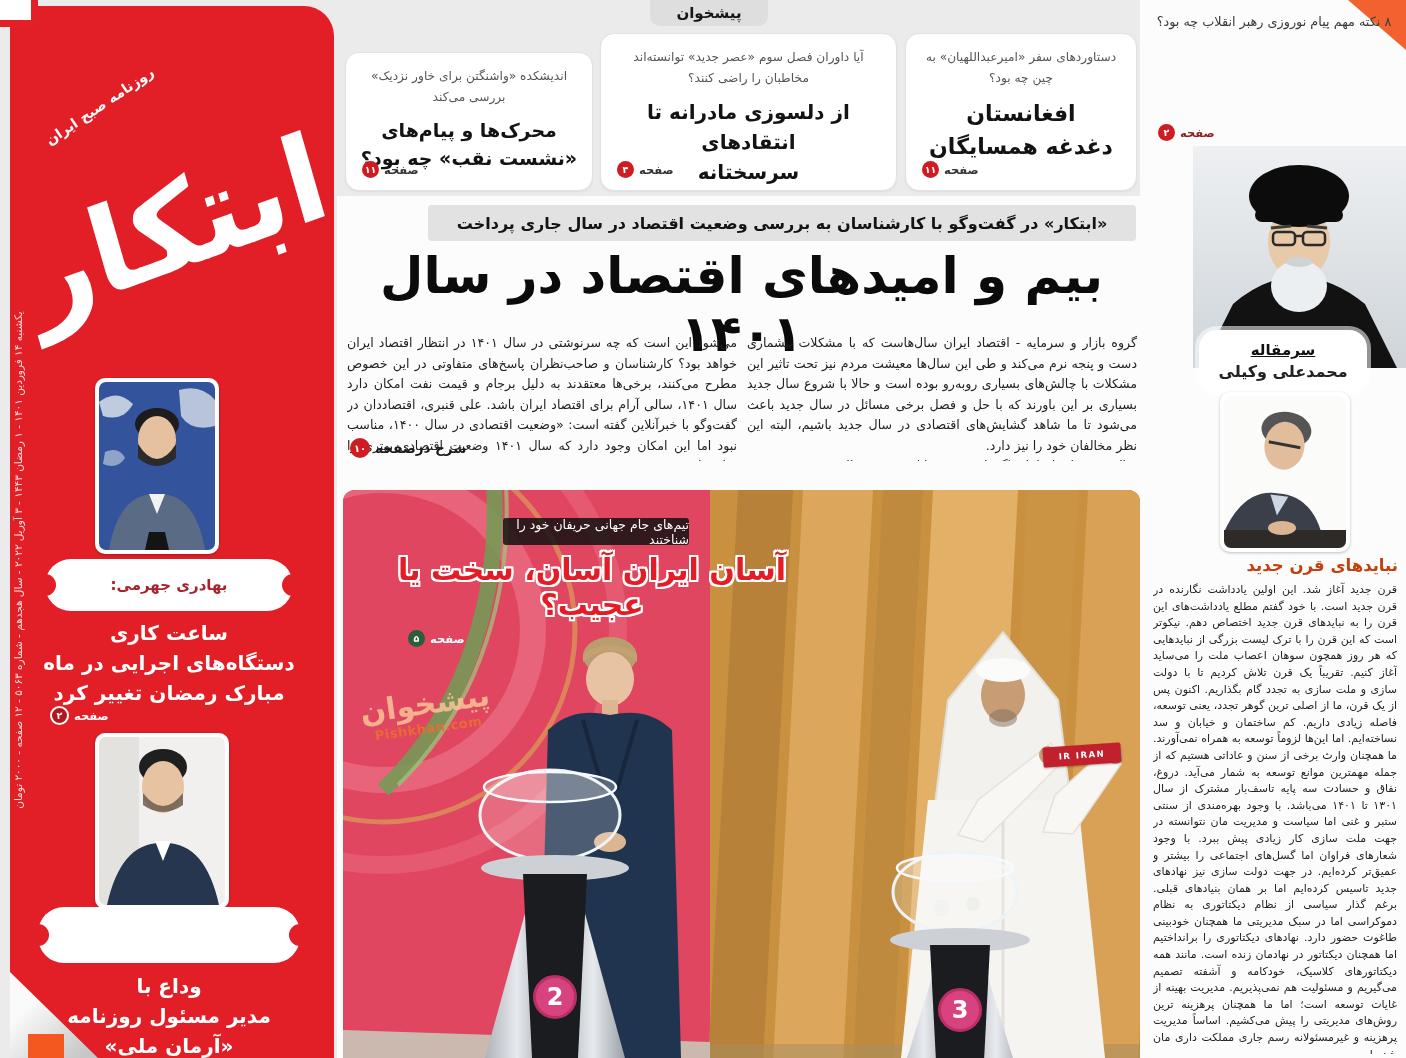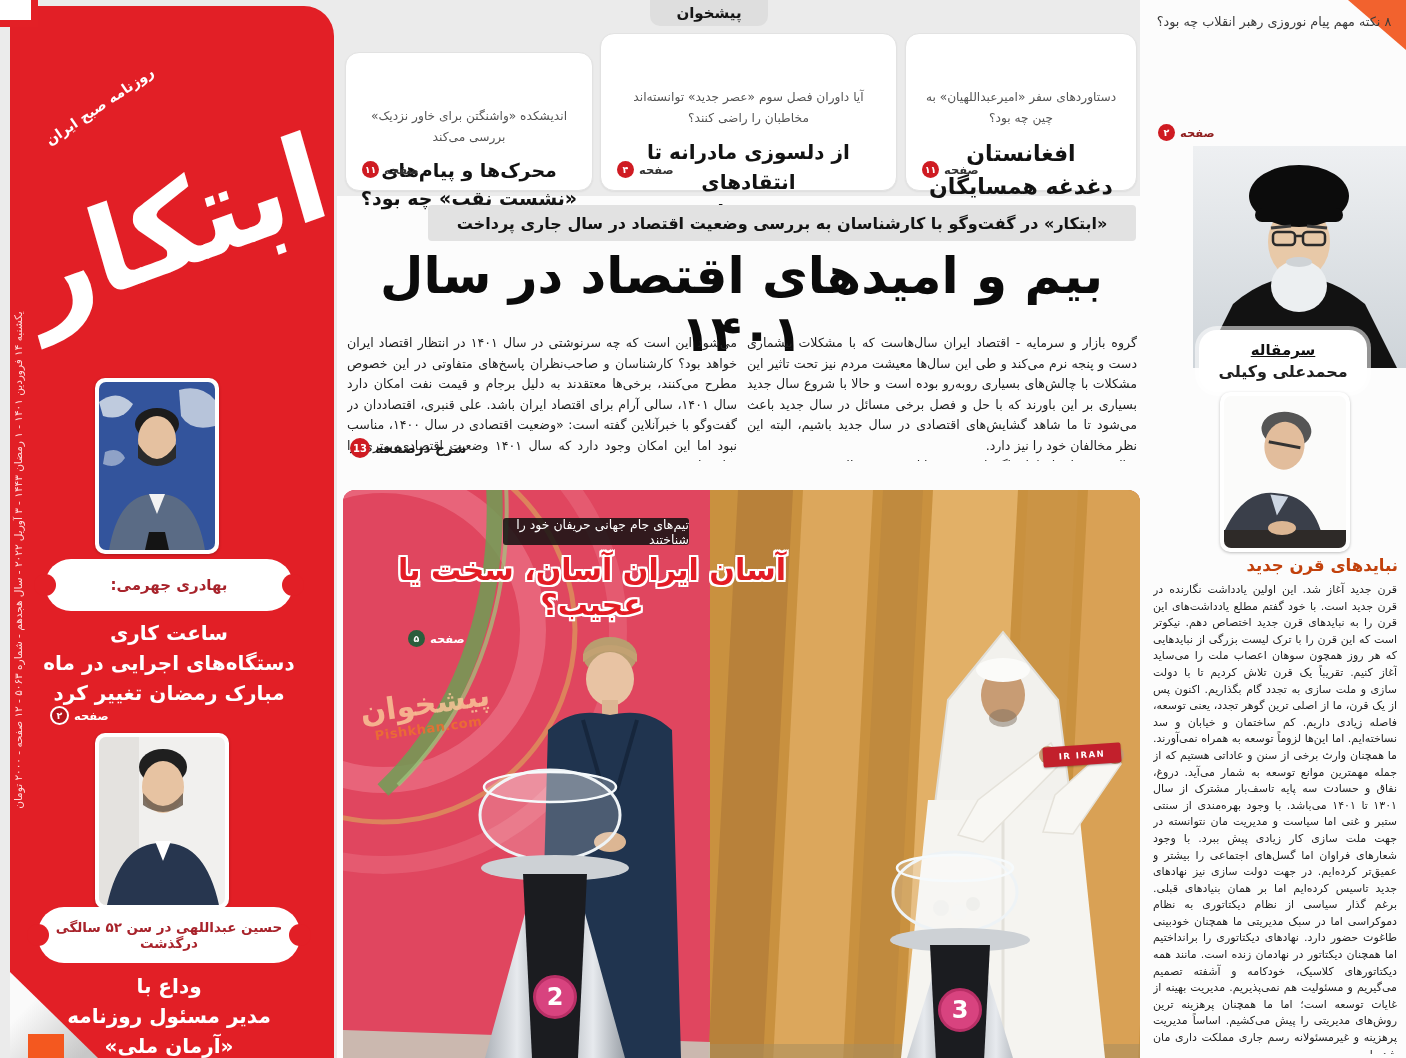--- a/index.html
+++ b/index.html
@@ -39,21 +39,21 @@
   .pg .circ { width:17px; height:17px; border-radius:50%; background:#cf1b22; color:#fff; font-size:9.5px; font-weight:bold; display:flex; align-items:center; justify-content:center; }
   .pg.on-red .lbl { color:#fff; }
   .pg.on-red .circ { border:2px solid #fff; width:19px; height:19px; background:#b5151c; }
   .pg.on-photo .lbl { color:#fff; }
   .pg.on-photo .circ { background:#2a5e3c; }
   .pg.dark-red .lbl { color:#8f1d1d; }
 
   
   .pish-tab { left:650px; top:0; width:118px; height:26px; background:#dedede; border-radius:0 0 10px 10px; display:flex; align-items:center; justify-content:center; font-size:15px; font-weight:bold; color:#161616; }
   .news-box { position:absolute; background:#fff; border:1px solid #e2e2e2; border-radius:14px; box-shadow:0 1px 2px rgba(0,0,0,.06); padding:13px 12px; text-align:center; }
-  .news-box .kicker { font-size:12.2px; color:#555; line-height:1.75;margin-top:40px; }
+  .news-box .kicker { font-size:12.2px; color:#555; line-height:1.75; }
   .news-box .hl { margin-top:7px; font-weight:bold; color:#131313; line-height:1.5; white-space:pre-line; }
   .news-box .pg { position:absolute; left:16px; bottom:12px; }
 
   
   .rc-kicker { left:1150px; top:14px; width:248px; text-align:center; font-size:12.8px; color:#3a3a3a; }
   .rc-hl { left:1150px; top:38px; width:248px; text-align:center; font-weight:bold; font-size:23px; line-height:34px; color:#0d0d0d; white-space:pre-line; }
   .rc-pg { left:1158px; top:124px; }
   .khamenei { left:1193px; top:146px; width:213px; height:222px; }
   .khamenei svg { display:block; }
   .edit-bubble { left:1199px; top:330px; width:168px; height:62px; background:#fff; border-radius:18px; box-shadow:0 0 0 4px rgba(255,255,255,.55); display:flex; flex-direction:column; align-items:center; justify-content:center; gap:3px; }
@@ -133,21 +133,20 @@
         <ellipse cx="64" cy="30" rx="24" ry="18" fill="#1f1f1f"></ellipse>
         <ellipse cx="64" cy="50" rx="21" ry="26" fill="#e7c3a2"></ellipse>
         <path d="M44,56 q20,26 40,0 l0,12 q-20,14 -40,0 Z" fill="#6b5c4e" opacity=".85"></path>
         <path d="M8,168 q14,-64 56,-62 q42,-2 56,62 Z" fill="#27364f"></path>
         <polygon points="56,104 72,104 64,124" fill="#fff"></polygon>
       </svg>
     </div>
     <div class="bubble" style="left:28px; top:901px; width:262px; height:56px; font-size:13.5px; padding:0 16px;">
       <span class="notch l"></span>
       <span class="notch r"></span>
-      <span>حسین عبداللهی در سن ۵۲ سالگی درگذشت</span>
     </div>
     <div class="banner-hl" style="left:24px; top:965px; width:270px;">وداع با
 مدیر مسئول روزنامه
 «آرمان ملی»</div>
   </div>
 
   <div class="abs corner-sq"></div>
   <div class="abs corner-tri"></div>
   <div class="abs curl"></div>
   <div class="abs curl-orange"></div>
@@ -236,21 +235,21 @@
   <div class="abs edit-title">نبایدهای قرن جدید</div>
   <div class="abs edit-body">قرن جدید آغاز شد. این اولین یادداشت نگارنده در قرن جدید است. با خود گفتم مطلع یادداشت‌های این قرن را به نبایدهای قرن جدید اختصاص دهم. نیکوتر است که این قرن را با ترک لیست بزرگی از نبایدهایی که هر روز همچون سوهان اعصاب ملت را می‌ساید آغاز کنیم. تقریباً یک قرن تلاش کردیم تا با دولت سازی و ملت سازی به تجدد گام بگذاریم. اکنون پس از یک قرن، ما از اصلی ترین گوهر تجدد، یعنی توسعه، فاصله زیادی داریم. کم ساختمان و خیابان و سد نساخته‌ایم. اما این‌ها لزوماً توسعه به همراه نمی‌آورند. ما همچنان وارث برخی از سنن و عاداتی هستیم که از جمله مهمترین موانع توسعه به شمار می‌آید. دروغ، نفاق و حسادت سه پایه تاسف‌بار مشترک از سال ۱۳۰۱ تا ۱۴۰۱ می‌باشد. با وجود بهره‌مندی از سنتی ستبر و غنی اما سیاست و مدیریت مان نتوانسته در جهت ملت سازی کار زیادی پیش ببرد. با وجود شعارهای فراوان اما گسل‌های اجتماعی را بیشتر و عمیق‌تر کرده‌ایم. در جهت دولت سازی نیز نهادهای جدید تاسیس کرده‌ایم اما بر همان بنیادهای قبلی. برغم گذار سیاسی از نظام دیکتاتوری به نظام دموکراسی اما در سبک مدیریتی ما همچنان خودبینی طاغوت حضور دارد. نهادهای دیکتاتوری را برانداختیم اما همچنان دیکتاتور در نهادمان زنده است. مانند همه دیکتاتورهای کلاسیک، خودکامه و آشفته تصمیم می‌گیریم و مسئولیت هم نمی‌پذیریم. مدیریت بهینه از غایات توسعه است؛ اما ما همچنان پرهزینه ترین روش‌های مدیریتی را پیش می‌کشیم. اساساً مدیریت پرهزینه و غیرمسئولانه رسم جاری مملکت داری مان شده است.</div>
 
   <div class="abs lead-kicker">«ابتکار» در گفت‌وگو با کارشناسان به بررسی وضعیت اقتصاد در سال جاری پرداخت</div>
   <div class="abs lead-hl">بیم و امیدهای اقتصاد در سال ۱۴۰۱</div>
   <div class="lead-col r">گروه بازار و سرمایه - اقتصاد ایران سال‌هاست که با مشکلات بیشماری دست و پنجه نرم می‌کند و طی این سال‌ها معیشت مردم نیز تحت تاثیر این مشکلات با چالش‌های بسیاری روبه‌رو بوده است و حالا با شروع سال جدید بسیاری بر این باورند که با حل و فصل برخی مسائل در سال جدید باعث می‌شود تا ما شاهد گشایش‌های اقتصادی در سال جدید باشیم، البته این نظر مخالفان خود را نیز دارد.
 سال ۱۴۰۰ با تمام اما و اگرهای خود به پایان رسید و حالا مهم‌ترین پرسشی که مطرح</div>
   <div class="lead-col l">می‌شود این است که چه سرنوشتی در سال ۱۴۰۱ در انتظار اقتصاد ایران خواهد بود؟ کارشناسان و صاحب‌نظران پاسخ‌های متفاوتی در این خصوص مطرح می‌کنند، برخی‌ها معتقدند به دلیل برجام و قیمت نفت امکان دارد سال ۱۴۰۱، سالی آرام برای اقتصاد ایران باشد. علی قنبری، اقتصاددان در گفت‌وگو با خبرآنلاین گفته است: «وضعیت اقتصادی در سال ۱۴۰۰، مناسب نبود اما این امکان وجود دارد که سال ۱۴۰۱ وضعیت اقتصادی بهتری را شاهد باشیم.</div>
   <div class="abs pg lead-more">
     <span class="lbl">شرح درصفحه</span>
-    <span class="circ">13</span>
+    <span class="circ">۱۰</span>
   </div>
 
   <div class="abs scene">
     <svg width="797" height="568" viewBox="0 0 797 568">
       <defs>
         <linearGradient id="silv" x1="0" y1="0" x2="1" y2="0">
           <stop offset="0" stop-color="#aeb3b9"></stop>
             <stop offset=".5" stop-color="#e7eaee"></stop>
             <stop offset="1" stop-color="#9aa0a7"></stop>
         </linearGradient>

